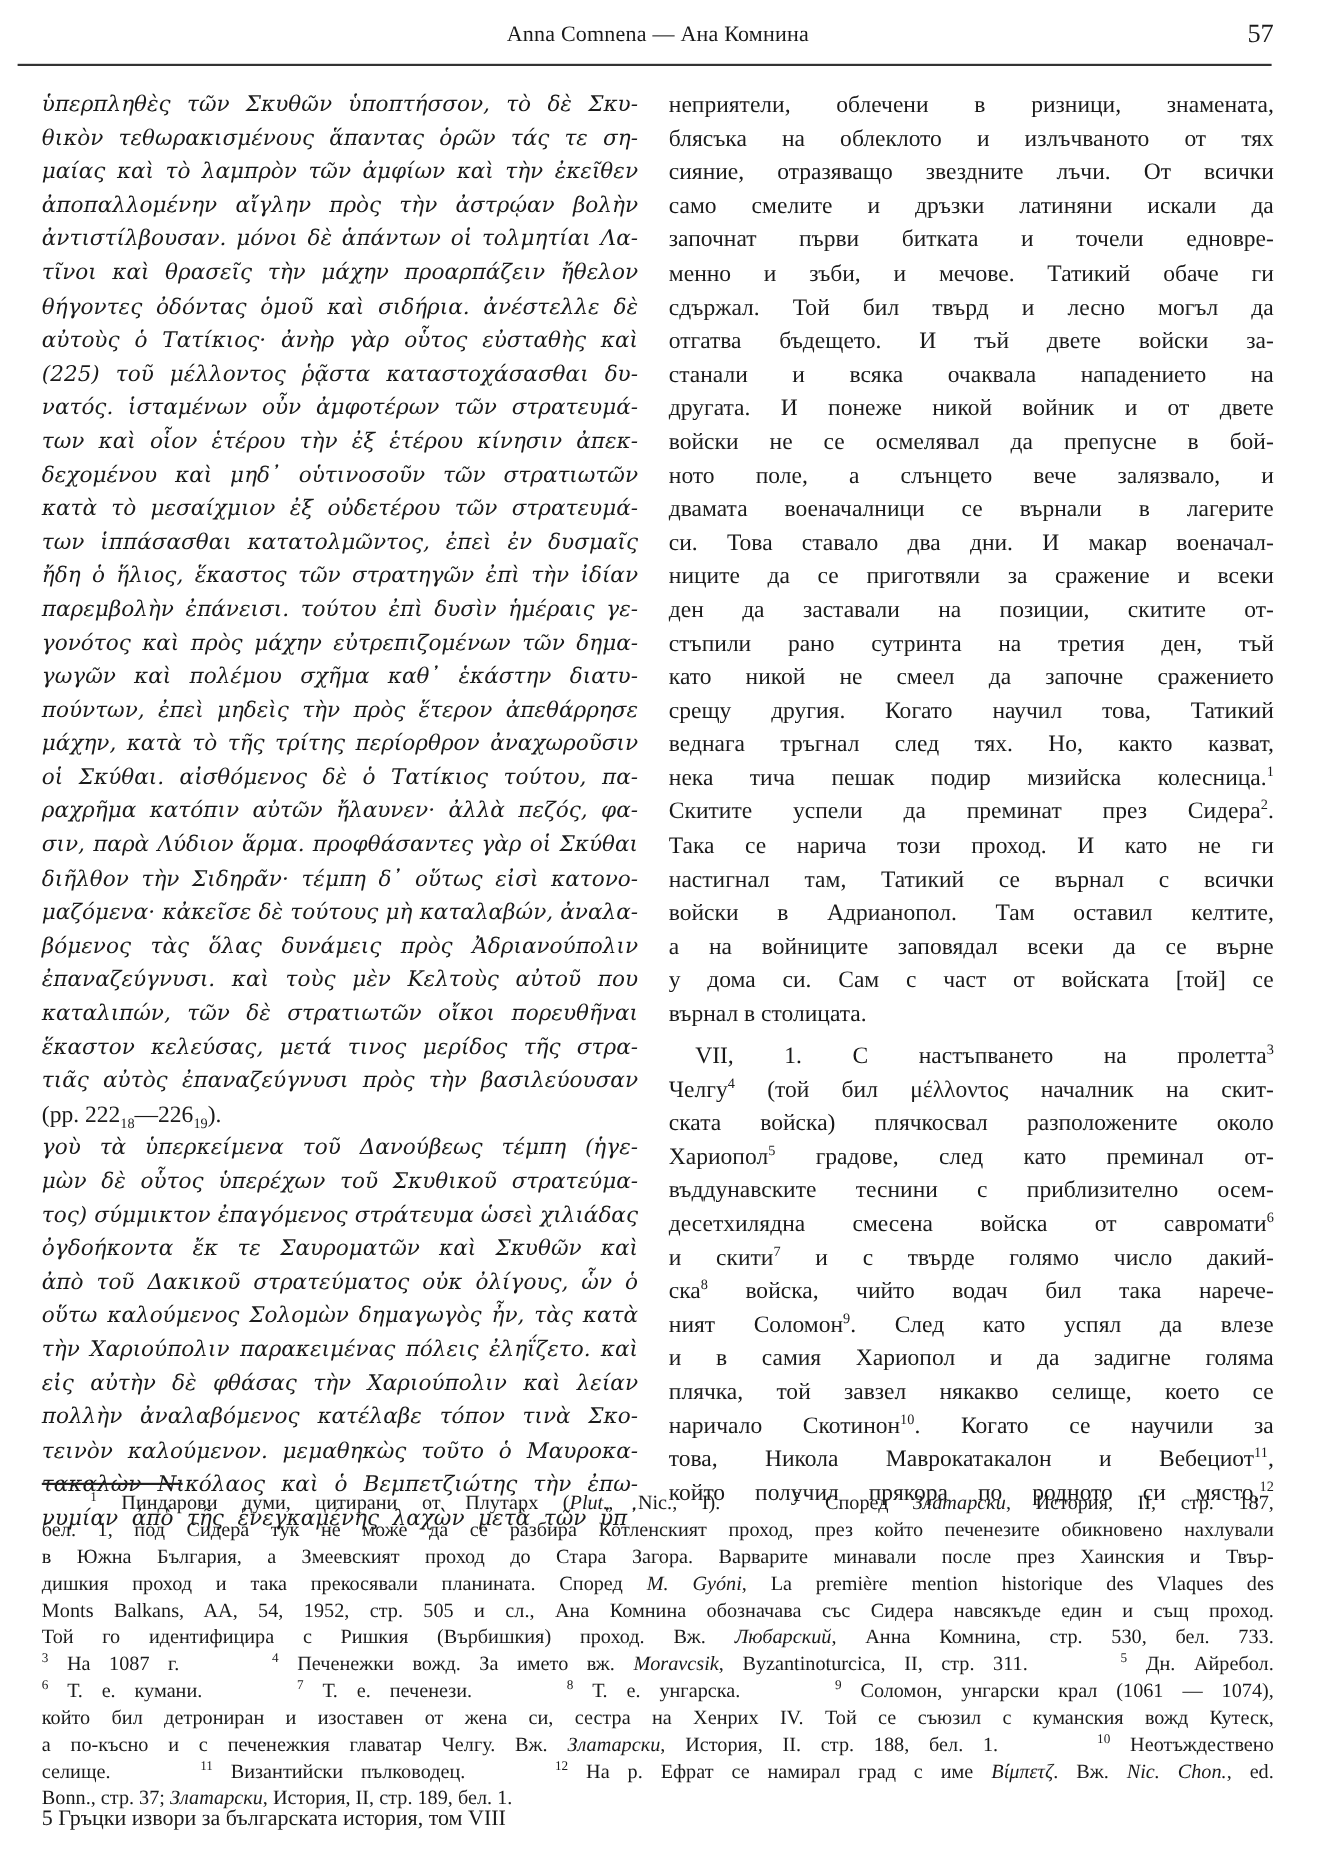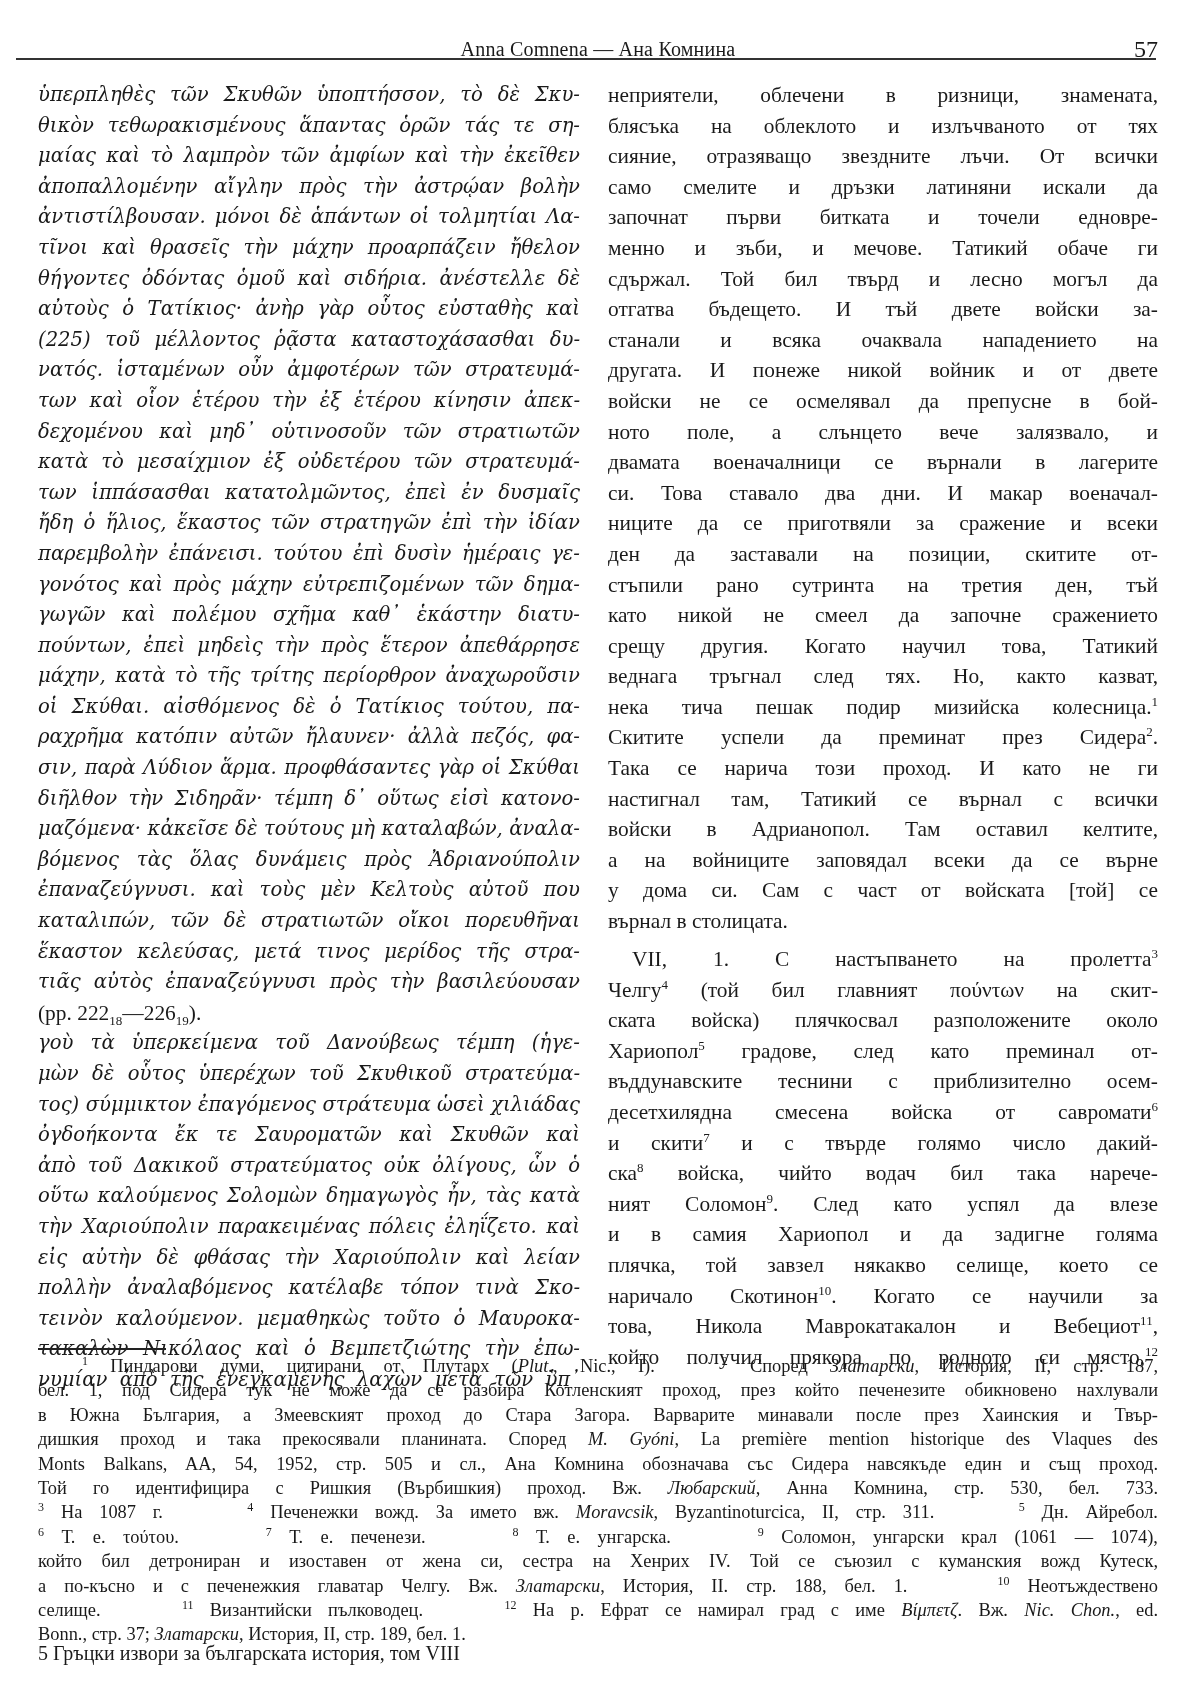--- a/index.html
+++ b/index.html
@@ -1,17 +1,17 @@
 <!DOCTYPE html>
 <html><head>
 <meta charset="utf-8">
 <style>
   html, body { margin: 0; padding: 0; background: #ffffff; }
   body { width: 1200px; height: 1683px; position: relative; overflow: hidden; color: #1a1a1a; font-family: "Liberation Serif", "DejaVu Serif", serif; }
-  .header { position: absolute; left: 38px; top: 18px; width: 1120px; height: 30px; margin-top: 18px; }
+  .header { position: absolute; left: 38px; top: 18px; width: 1120px; height: 30px; }
   .header-title { position: absolute; left: 0; right: 0; top: 2px; text-align: center; font-size: 20px; letter-spacing: 0.2px; }
   .page-number { position: absolute; right: 0; top: 0; font-size: 24px; }
   .header-rule { position: absolute; left: 16px; top: 58px; width: 1140px; height: 2px; background: #333; }
 
   .col { position: absolute; top: 80px; font-size: 21.4px; line-height: 30.6px; text-align: justify; font-family: Liberation Serif, serif; }
   .col-greek { left: 38px; width: 542px; font-style: italic; font-family: "DejaVu Serif", "Liberation Serif", serif; font-size: 19.6px; }
   .col-bg { left: 608px; width: 550px; }
   .line { display: block; white-space: nowrap; text-align-last: justify; text-align: justify; }
   .line.last { text-align-last: left; }
   .upright { font-style: normal; font-family: "Liberation Serif", serif; font-size: 21.4px; }
@@ -122,21 +122,21 @@
       <span class="line">настигнал там, Татикий се върнал с всички</span>
       <span class="line">войски в Адрианопол. Там оставил келтите,</span>
       <span class="line">а на войниците заповядал всеки да се върне</span>
       <span class="line">у дома си. Сам с част от войската [той] се</span>
       <span class="line last">върнал в столицата.</span>
     </div>
 </div>
 
 <div class="col col-bg col-bg-2">
   <span class="line indent"><span>VII, 1. С настъпването на пролетта</span><sup>3</sup></span>
-  <span class="line"><span>Челгу</span><sup>4</sup><span> (той бил главният πούντων на скит-</span></span>
+  <span class="line"><span>Челгу</span><sup>4</sup><span> (той бил μέλλοντος началник на скит-</span></span>
   <span class="line">ската войска) плячкосвал разположените около</span>
   <span class="line"><span>Хариопол</span><sup>5</sup><span> градове, след като преминал от-</span></span>
   <span class="line">въддунавските теснини с приблизително осем-</span>
   <span class="line"><span>десетхилядна смесена войска от савромати</span><sup>6</sup></span>
   <span class="line"><span>и скити</span><sup>7</sup><span> и с твърде голямо число дакий-</span></span>
   <span class="line"><span>ска</span><sup>8</sup><span> войска, чийто водач бил така нарече-</span></span>
   <span class="line"><span>ният Соломон</span><sup>9</sup><span>. След като успял да влезе</span></span>
   <span class="line">и в самия Хариопол и да задигне голяма</span>
   <span class="line">плячка, той завзел някакво селище, което се</span>
   <span class="line"><span>наричало Скотинон</span><sup>10</sup><span>. Когато се научили за</span></span>
@@ -157,21 +157,21 @@
   <span class="fn-line">в Южна България, а Змеевският проход до Стара Загора. Варварите минавали после през Хаинския и Твър-</span>
   <span class="fn-line"><span>дишкия проход и така прекосявали планината. Според </span><em>M. Gyóni</em><span>, La première mention historique des Vlaques des</span></span>
   <span class="fn-line">Monts Balkans, AA, 54, 1952, стр. 505 и сл., Ана Комнина обозначава със Сидера навсякъде един и същ проход.</span>
   <span class="fn-line"><span>Той го идентифицира с Ришкия (Върбишкия) проход. Вж. </span><em>Любарский</em><span>, Анна Комнина, стр. 530, бел. 733.</span></span>
   <span class="fn-line">
     <span class="fn-num">3</span> <span>На 1087 г.</span>
     &nbsp;&nbsp;&nbsp;&nbsp;<span class="fn-num">4</span> <span>Печенежки вожд. За името вж. </span><em>Moravcsik</em><span>, Byzantinoturcica, II, стр. 311.</span>
     &nbsp;&nbsp;&nbsp;&nbsp;<span class="fn-num">5</span> <span>Дн. Айребол.</span>
   </span>
   <span class="fn-line">
-    <span class="fn-num">6</span> <span>Т. е. τούτου.</span>
+    <span class="fn-num">6</span> <span>Т. е. кумани.</span>
     &nbsp;&nbsp;&nbsp;&nbsp;<span class="fn-num">7</span> <span>Т. е. печенези.</span>
     &nbsp;&nbsp;&nbsp;&nbsp;<span class="fn-num">8</span> <span>Т. е. унгарска.</span>
     &nbsp;&nbsp;&nbsp;&nbsp;<span class="fn-num">9</span> <span>Соломон, унгарски крал (1061 — 1074),</span>
   </span>
   <span class="fn-line">който бил детрониран и изоставен от жена си, сестра на Хенрих IV. Той се съюзил с куманския вожд Кутеск,</span>
   <span class="fn-line">
     <span>а по-късно и с печенежкия главатар Челгу. Вж. </span><em>Златарски</em><span>, История, II. стр. 188, бел. 1.</span>
     &nbsp;&nbsp;&nbsp;&nbsp;<span class="fn-num">10</span> <span>Неотъждествено</span>
   </span>
   <span class="fn-line">

